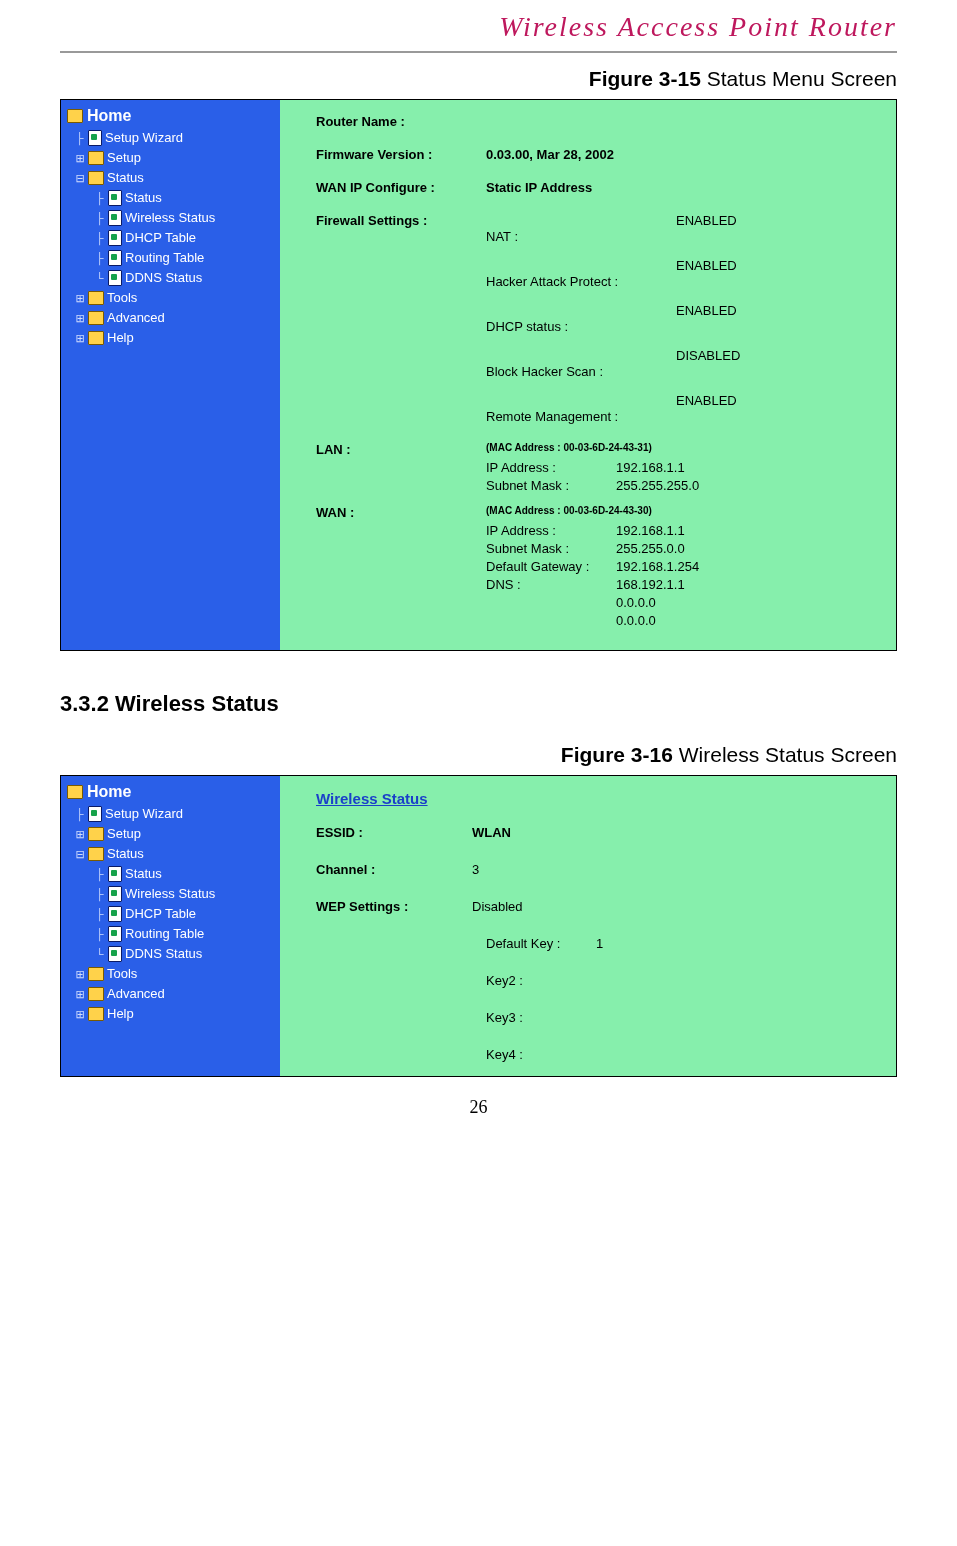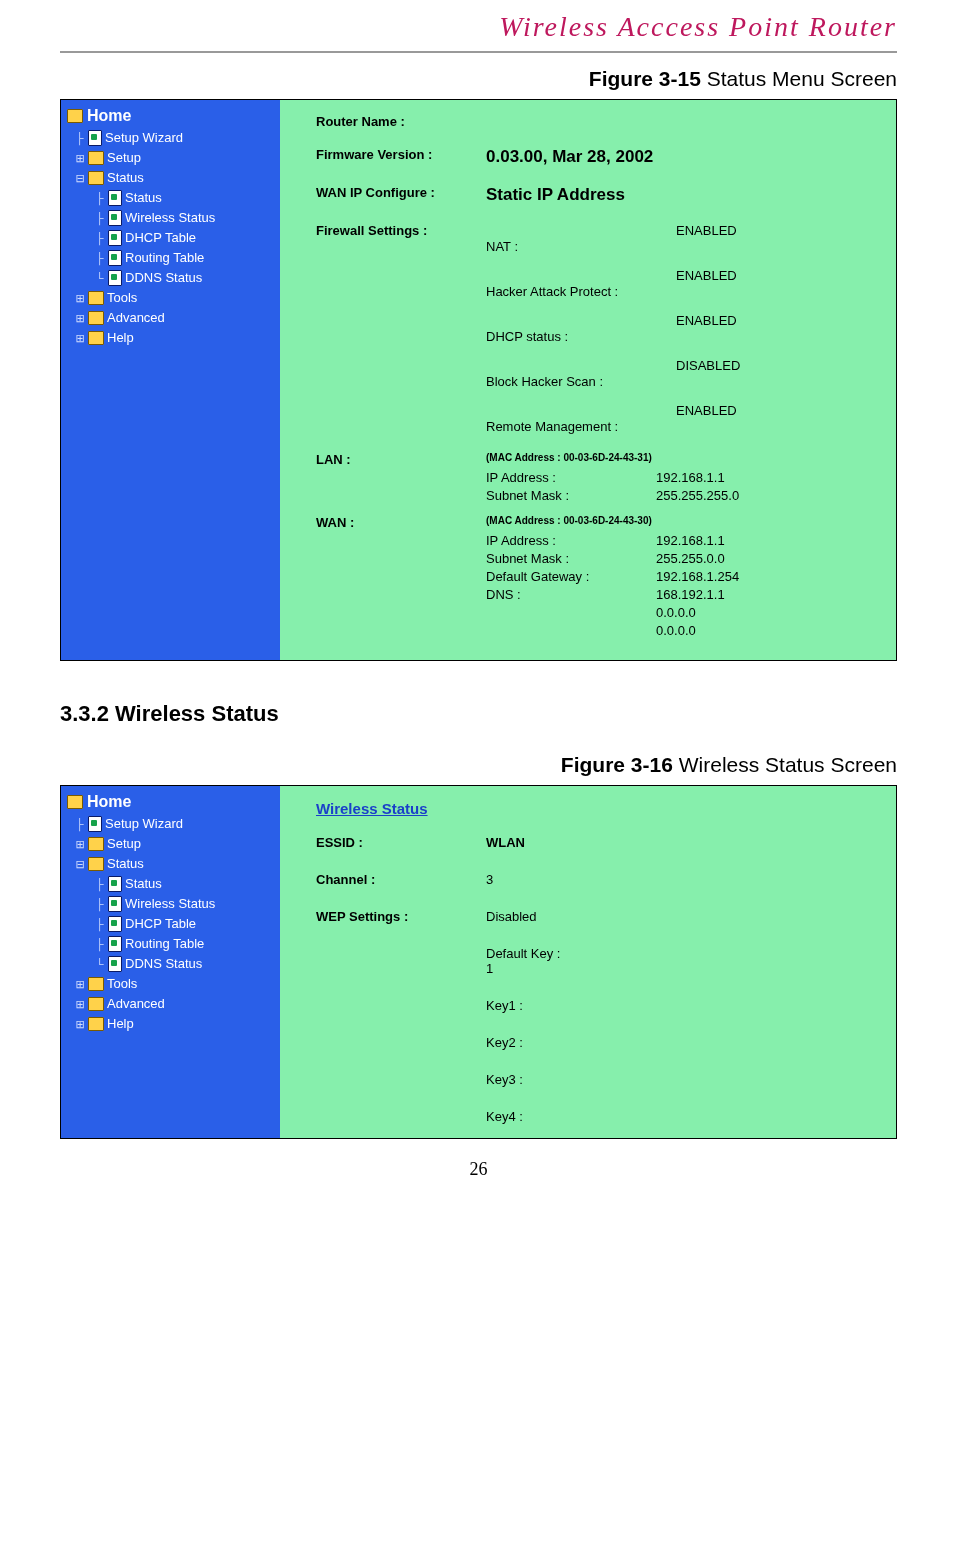--- a/index.html
+++ b/index.html
@@ -125,49 +125,49 @@
     display:flex;
     margin-bottom:18px;
     align-items:flex-start;
   }
   .field-row.tight { margin-bottom:10px; }
   .field-label {
     width: 170px;
     font-weight:bold;
     font-size:13px;
   }
-  .field-val { font-weight:bold; font-size:17px; }
+  .field-val { font-weight:bold; font-size:13px; }
   .fw-block {
     display:flex;
     flex-direction:column;
     gap:14px;
   }
   .fw-item { display:flex; }
   .fw-item .k { width: 190px; font-weight:normal;margin-top:16px; }
   .fw-item .v { font-weight:normal; }
   .mac-line { font-size:10px; font-weight:bold; }
   .ip-block { display:flex; flex-direction:column; line-height:18px; }
-  .ip-row { display:flex;gap:40px; }
+  .ip-row { display:flex; }
   .ip-row .k { width:130px; }
   .ip-row .v { }
   .section-heading {
     font-size:22px;
     font-weight:bold;
     margin: 40px 0 2px 0;
   }
   .section-body { font-size:21px; margin:2px 0 10px 0; }
   .page-num { text-align:center; font-size:18px; margin-top:20px; font-family:"Times New Roman",serif; }
 
   
   .screenshot.short .content { padding-bottom:8px; }
   .ws-row { display:flex; margin-bottom:22px; }
-  .ws-row .wlabel { width:170px; font-weight:bold; }
+  .ws-row .wlabel { width:156px; font-weight:bold; }
   .ws-row .wval { font-weight:bold; }
   .ws-row .wval.normal { font-weight:normal; }
-  .key-row { display:flex; margin-bottom:22px; padding-left:170px;flex-direction:column; }
+  .key-row { display:flex; margin-bottom:22px; padding-left:170px; }
   .key-row .kk { width:110px; }
 </style>
 </head>
 <body>
 
 <div class="page">
 
   <div class="header-line">
     <span class="header-title">Wireless  Acccess  Point  Router</span>
   </div>
@@ -409,23 +409,20 @@
       </div>
       <div class="ws-row">
         <div class="wlabel">WEP Settings :</div>
         <div class="wval normal">Disabled</div>
       </div>
       <div class="key-row">
         <span class="kk">Default Key :</span>
         <span>1</span>
       </div>
       <div class="key-row">
-          <span class="kk">Key1 :</span>
-        </div>
-      <div class="key-row">
           <span class="kk">Key2 :</span>
         </div>
       <div class="key-row">
           <span class="kk">Key3 :</span>
         </div>
       <div class="key-row" style="margin-bottom:6px;">
           <span class="kk">Key4 :</span>
         </div>
     </div>
   </div>

